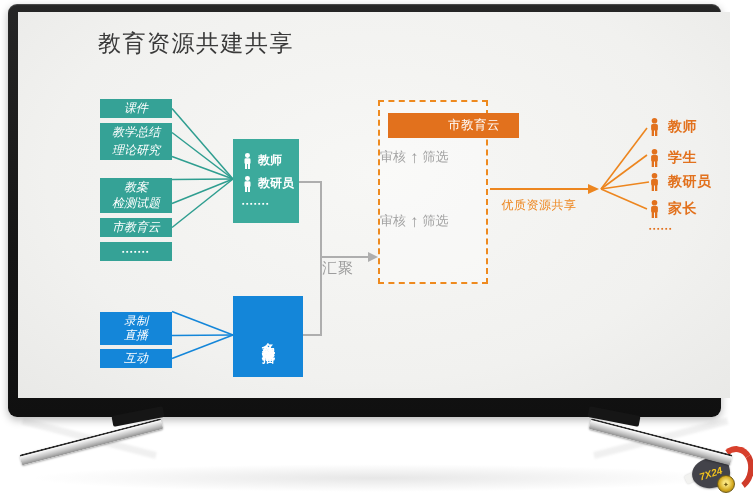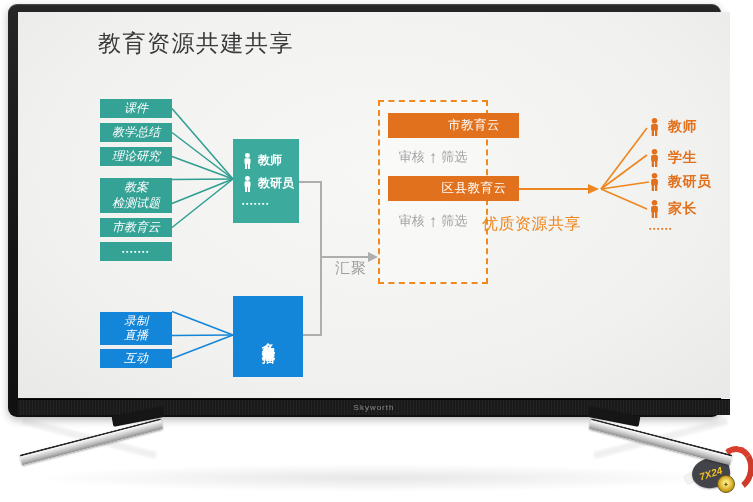--- a/index.html
+++ b/index.html
@@ -72,41 +72,41 @@
   }
   .hub-row{display:flex;align-items:center;gap:5px;height:23px;font-size:12px;font-weight:600;}
   .hub-dots{margin-top:5px;color:#fff;}
   .hub-blue{
     position:absolute;left:215px;top:284px;width:70px;height:81px;
     background:#1486d9;color:#fff;display:flex;align-items:center;justify-content:center;
     writing-mode:vertical-rl;text-orientation:upright;
     font-size:13px;font-weight:600;letter-spacing:2px;
   }
   .agg-label{
-    position:absolute;left:304px;top:247px;width:58px;text-align:center;
+    position:absolute;left:304px;top:247px;width:58px;text-align:left;
     font-size:15px;color:#9d9d9d;letter-spacing:1px;
   }
   .cloud-wrap{
     position:absolute;left:360px;top:88px;width:110px;height:184px;
     border:2px dashed #ee8a1f;box-sizing:border-box;background:rgba(255,255,255,.35);
   }
   .cloud-box{
     position:absolute;left:8px;width:90px;height:25px;background:#e2711d;color:#fff;
     display:flex;align-items:center;justify-content:center;
     font-size:12.5px;font-weight:400;letter-spacing:.5px;padding-left:41px;
   }
   .filter-row{
     position:absolute;left:0;width:100%;height:28px;
-    display:flex;align-items:center;justify-content:center;gap:4px;
+    display:flex;align-items:center;justify-content:flex-start;gap:4px;
     color:#a2a2a2;font-size:13px;
   }
   .filter-row .up-arrow{font-size:17px;color:#9c9c9c;line-height:1;}
   .share-label{
-    position:absolute;left:464px;top:202px;width:114px;text-align:left;
-    font-size:16px;color:#ed861f;font-weight:500;letter-spacing:.5px;
+    position:absolute;left:464px;top:185px;width:114px;text-align:center;
+    font-size:12px;color:#ed861f;font-weight:500;letter-spacing:.5px;
   }
   .aud-row{position:absolute;left:630px;height:20px;display:flex;align-items:center;gap:7px;}
   .aud-row .label{font-size:14px;color:#e2711d;font-weight:600;letter-spacing:.5px;}
   .aud-dots{position:absolute;left:631px;top:213px;color:#e2711d;}
   .person-icon{display:block;}
   .person-icon.white{fill:#ffffff;}
   .person-icon.orange{fill:#e2711d;}
 
   
   .wm{position:absolute;left:690px;top:446px;width:62px;height:56px;}
@@ -165,21 +165,21 @@
             <line x1="583" y1="177" x2="629" y2="143"></line>
             <line x1="583" y1="177" x2="631" y2="170"></line>
             <line x1="583" y1="177" x2="629" y2="197"></line>
           </g>
         </svg>
 
         <div class="title">教育资源共建共享</div>
 
         <div class="nodebox teal src" style="top:87px">课件</div>
         <div class="nodebox teal src" style="top:111px">教学总结</div>
-        <div class="nodebox teal src" style="top:135px">理论研究</div>
+        <div class="nodebox teal src" style="top:129px">理论研究</div>
         <div class="nodebox teal src" style="top:166px">教案</div>
         <div class="nodebox teal src" style="top:182px">检测试题</div>
         <div class="nodebox teal src" style="top:206px">市教育云</div>
         <div class="nodebox teal src dots" style="top:230px">▪▪▪▪▪▪▪</div>
 
         <div class="hub-teal">
           <div class="hub-row">
             <svg class="person-icon white" width="11" height="16" viewBox="0 0 12 18">
               <circle cx="6" cy="2.8" r="2.8"></circle>
                 <rect x="2.6" y="6" width="6.8" height="6.5" rx="1.6"></rect>
@@ -208,21 +208,20 @@
 
         <div class="agg-label">汇聚</div>
 
         <div class="cloud-wrap">
           <div class="cloud-box" style="top:11px">市教育云</div>
           <div class="filter-row" style="top:41px">
             <span>审核</span>
             <span class="up-arrow">↑</span>
             <span>筛选</span>
           </div>
-          <div class="cloud-box" style="top:74px">区县教育云</div>
           <div class="filter-row" style="top:105px">
             <span>审核</span>
             <span class="up-arrow">↑</span>
             <span>筛选</span>
           </div>
         </div>
 
         <div class="share-label">优质资源共享</div>
 
         <div class="aud-row" style="top:105px">
@@ -259,23 +258,20 @@
               <rect x="3.2" y="11" width="2.3" height="7"></rect>
               <rect x="6.5" y="11" width="2.3" height="7"></rect>
           </svg>
           <span class="label">家长</span>
         </div>
         <div class="dots aud-dots">▪▪▪▪▪▪</div>
 
       </div>
     </div>
 
-    <div class="brand-strip">
-      <span>Skyworth</span>
-    </div>
   </div>
 
   <div class="ground"></div>
   <div class="foot-refl left"></div>
   <div class="foot-refl right"></div>
   <div class="foot-mount left"></div>
   <div class="foot-mount right"></div>
   <div class="foot-blade left"></div>
   <div class="foot-blade right"></div>
 

